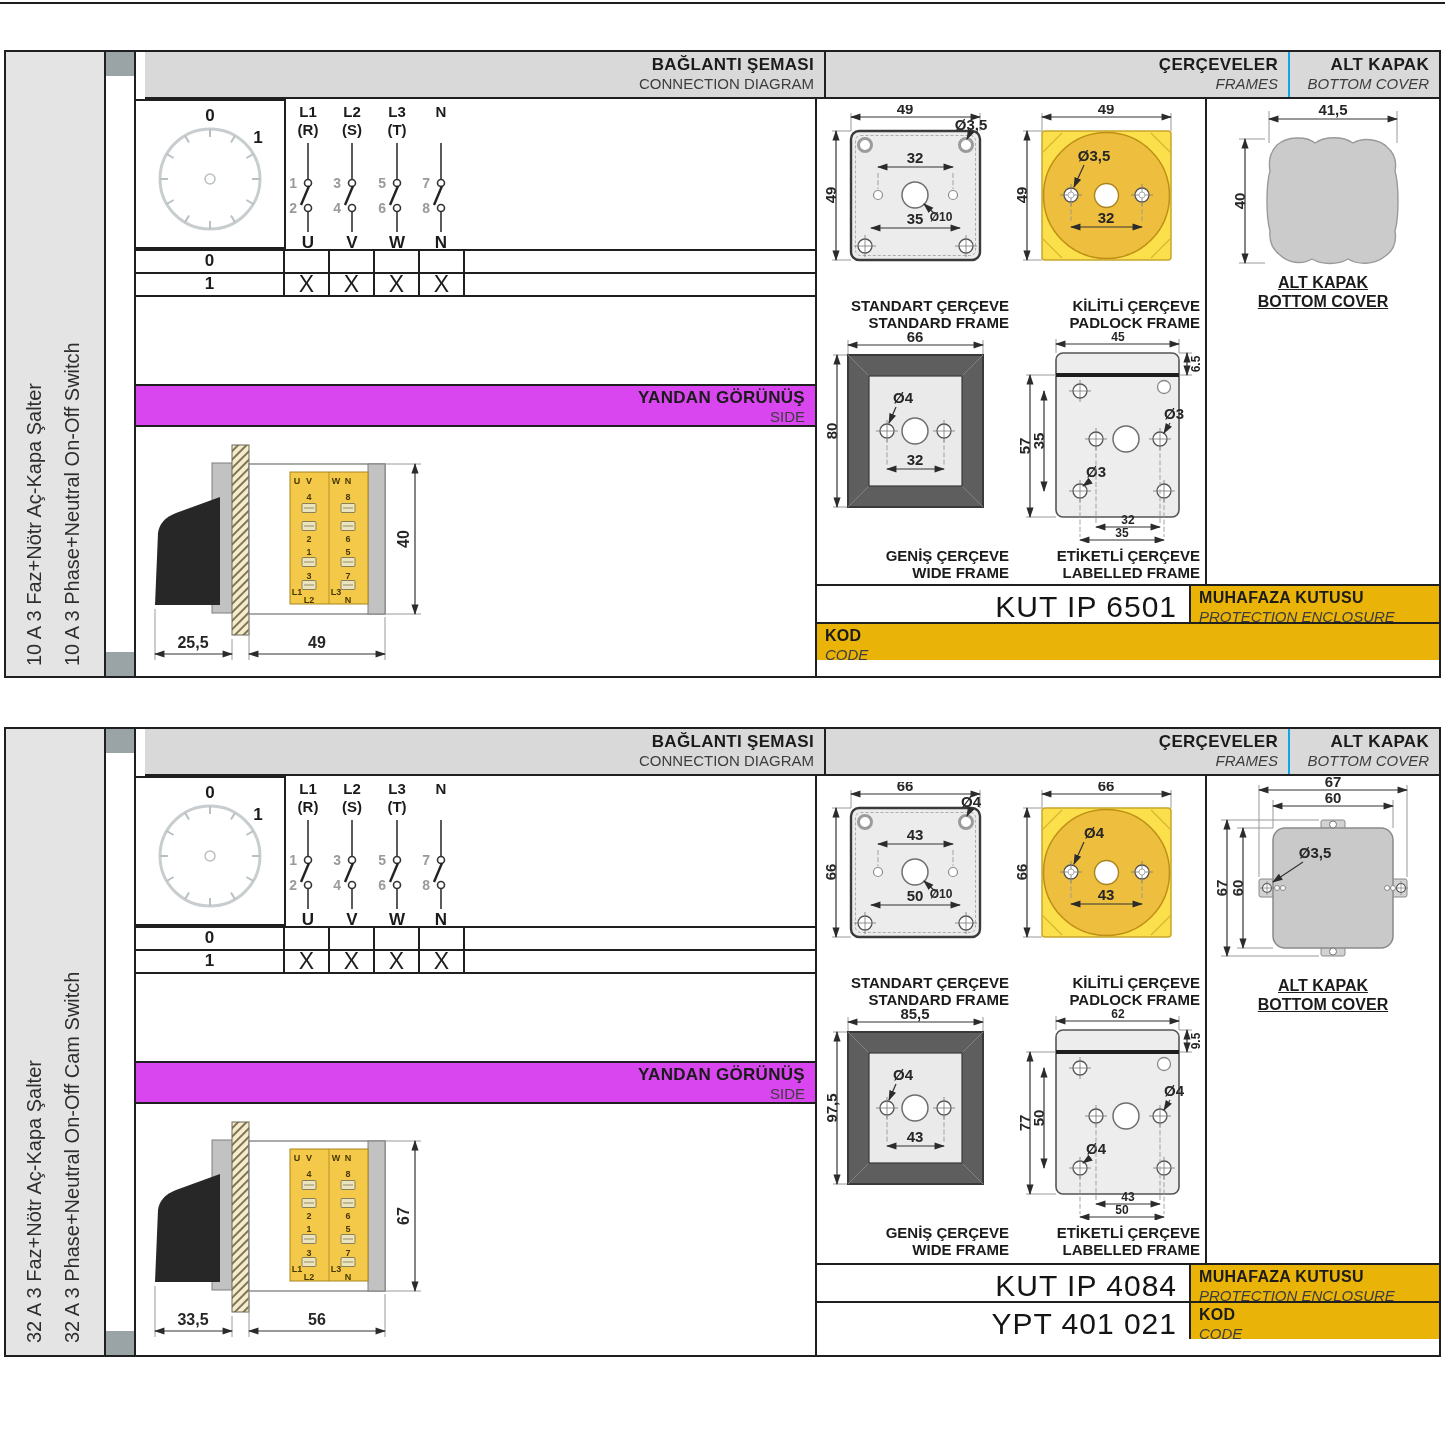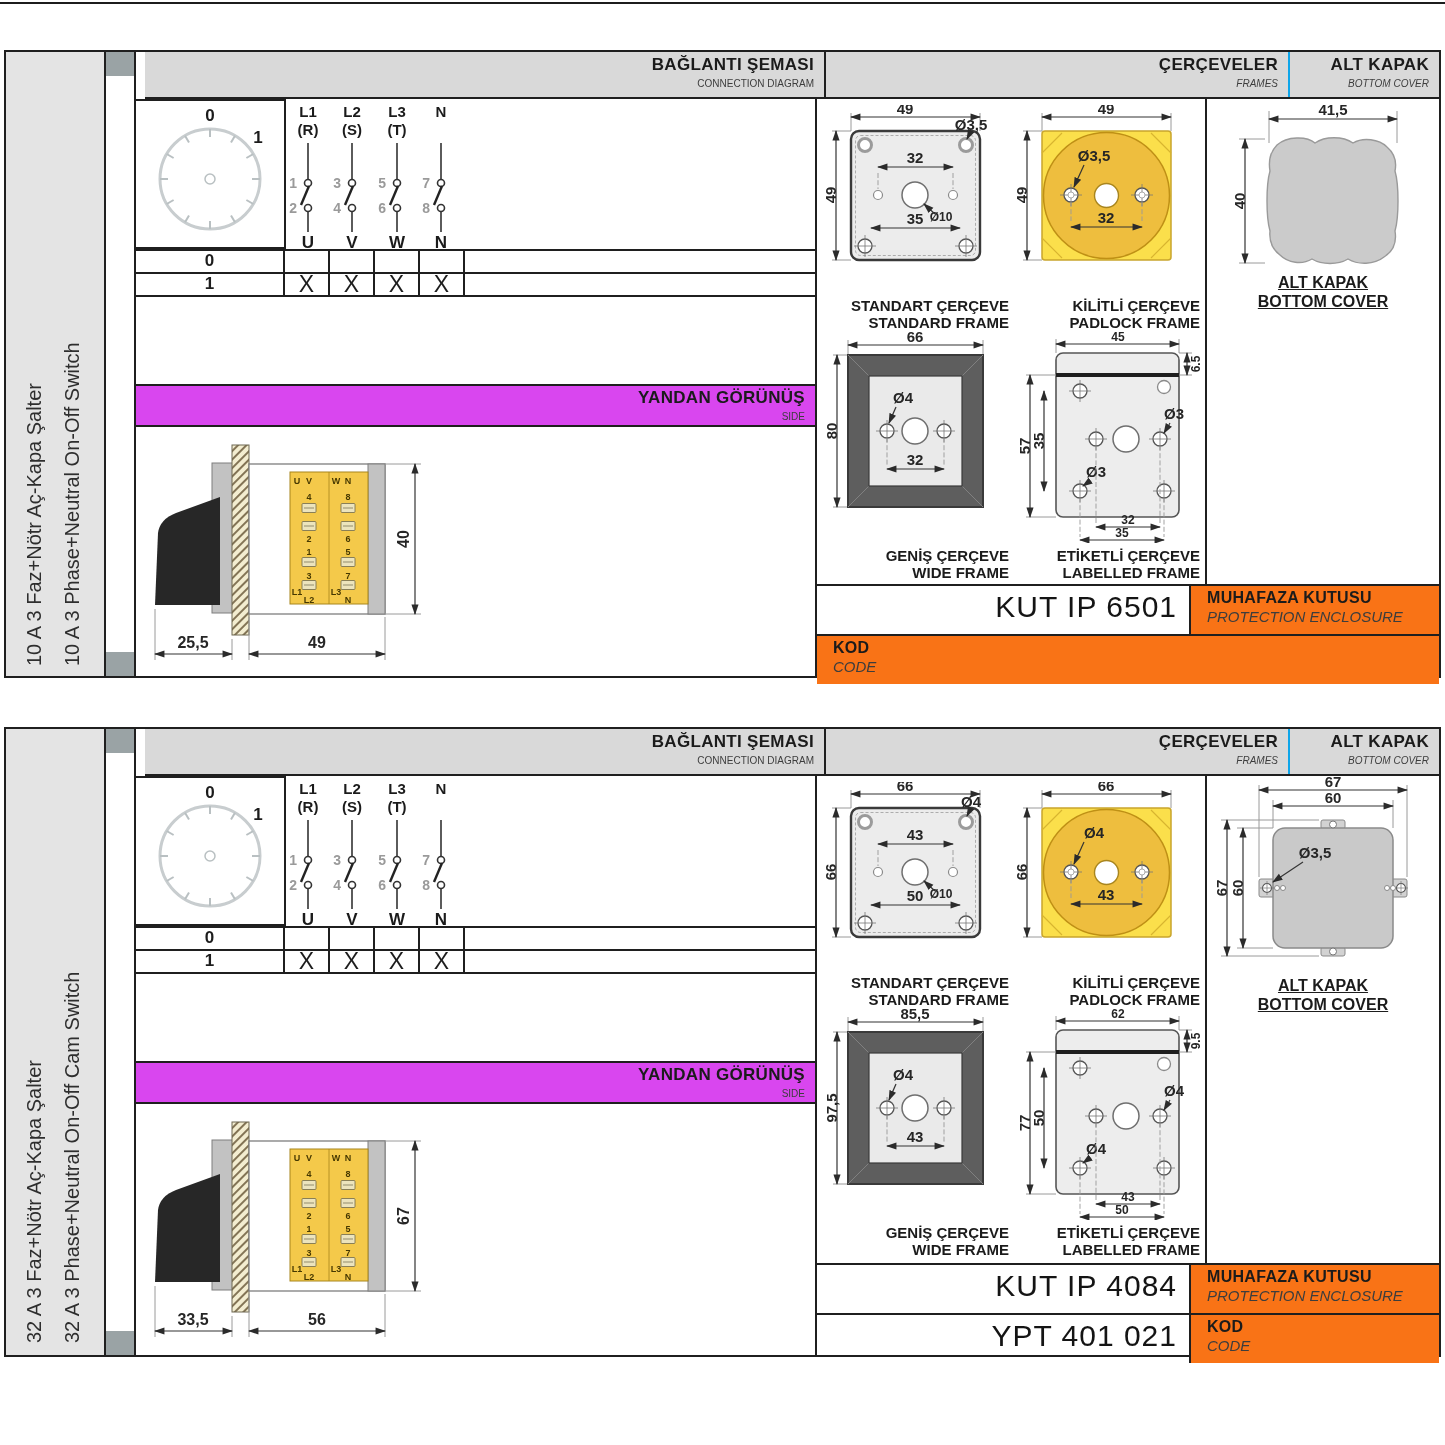--- a/index.html
+++ b/index.html
@@ -17,21 +17,21 @@
   .sq{position:absolute;left:0;width:28px;height:24px;background:#9aa3a5;}
   .sq-t{top:0}.sq-b{bottom:0}
   .main{position:absolute;left:130px;top:0;right:0;bottom:0;}
   
   .hdr{position:absolute;top:0;left:0;right:0;height:45px;background:#d9d9d9;border-bottom:2px solid #1f1f1f;display:flex;box-sizing:content-box;margin-left:9px;}
   .hcell{box-sizing:border-box;text-align:right;padding:3px 10px 0 0;}
   .h1{width:681px;border-right:2px solid #1f1f1f;}
   .h2{width:464px;border-right:2px solid #0ea5e9;}
   .h3{flex:1;}
   .ht{font-weight:700;font-size:17px;line-height:20px;color:#1b1b1b;letter-spacing:.3px;}
-  .he{font-size:10px;line-height:17px;color:#3d3d3d;}
+  .he{font-size:15px;line-height:17px;color:#3d3d3d;}
   .it{font-style:italic;}
   
   .col-left{position:absolute;left:0;top:47px;bottom:0;width:681px;border-right:2px solid #1f1f1f;box-sizing:border-box;}
   .conn-svg{position:absolute;top:0;left:0;}
   .ctable{position:absolute;top:150px;left:0;right:0;border-top:2px solid #1f1f1f;}
   .trow{display:flex;height:23px;border-bottom:2px solid #1f1f1f;box-sizing:border-box;}
   .tc0{width:149px;border-right:2px solid #1f1f1f;text-align:center;font-weight:700;font-size:17px;line-height:20px;box-sizing:border-box;}
   .tcx{width:45px;border-right:2px solid #1f1f1f;text-align:center;font-size:23px;line-height:20px;font-weight:500;box-sizing:border-box;}
   .tcf{flex:1;}
   .sband{position:absolute;top:285px;height:43px;left:0;right:0;background:#d946ef;border-top:2px solid #1f1f1f;border-bottom:2px solid #1f1f1f;box-sizing:border-box;text-align:right;padding:2px 10px 0 0;}
@@ -40,23 +40,23 @@
   .col-mid{position:absolute;left:681px;top:47px;width:390px;bottom:92px;border-right:2px solid #1f1f1f;box-sizing:border-box;}
   .fb{position:absolute;width:186px;text-align:center;}
   .fb-std{left:6px;top:6px;}  .fb-pad{left:197px;top:6px;}
   .fb-wide{left:6px;top:232px;} .fb-lab{left:197px;top:232px;}
   .fcap{font-weight:700;font-size:15px;line-height:17px;color:#1b1b1b;text-align:right;}
   
   .col-right{position:absolute;left:1071px;top:47px;right:0;bottom:92px;text-align:center;text-decoration:underline;}
   .ccap{font-weight:700;font-size:16px;line-height:19px;color:#1b1b1b;}
   
   .codes{position:absolute;left:681px;right:0;bottom:0;height:92px;}
-  .crow{height:50px;border-top:2px solid #1f1f1f;box-sizing:border-box;display:flex;}
+  .crow{height:38px;border-top:2px solid #1f1f1f;box-sizing:border-box;display:flex;}
   .cval{width:374px;border-right:2px solid #1f1f1f;text-align:right;padding-right:12px;font-size:30px;line-height:42px;color:#141414;letter-spacing:1px;box-sizing:border-box;}
-  .clab{flex:1;background:#f97316;padding:2px 0 0 16px;}
+  .clab{flex:1;background:#eab308;padding:2px 0 0 8px;}
   .clab .ht{font-size:16px;}
   .clab .he{font-size:15px;}
   
   .dim{stroke:#333;stroke-width:1.2;fill:none;}
   .ext{stroke:#9a9a9a;stroke-width:1;fill:none;}
   .cl{stroke:#999;stroke-width:.9;stroke-dasharray:5 2.2;fill:none;}
   .dtx{font:700 15px "Liberation Sans",sans-serif;fill:#262626;text-anchor:middle;}
   .dtx16{font:700 16px "Liberation Sans",sans-serif;fill:#262626;text-anchor:middle;}
   .dtx12{font:700 12px "Liberation Sans",sans-serif;fill:#262626;text-anchor:middle;}
   .swt{font:700 15px "Liberation Sans",sans-serif;fill:#1b1b1b;text-anchor:middle;}

